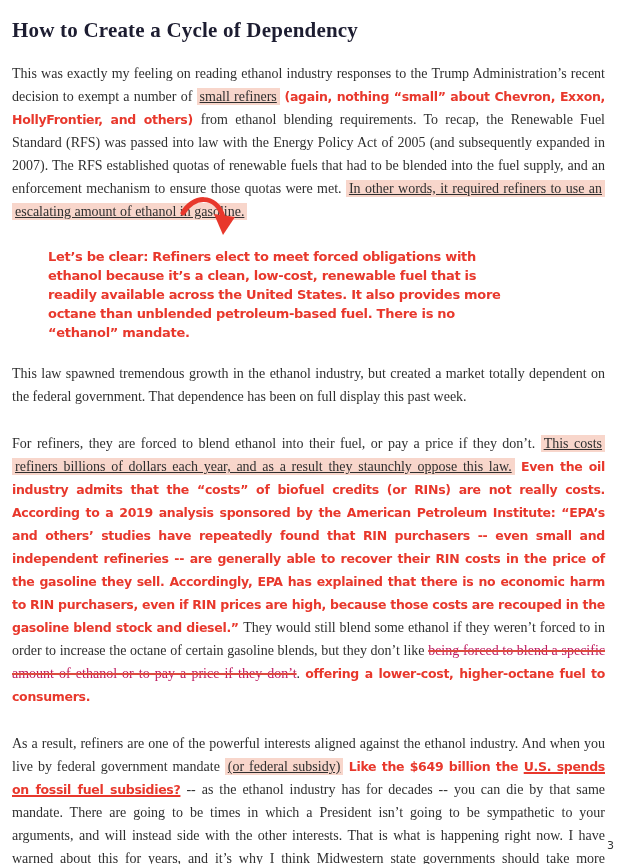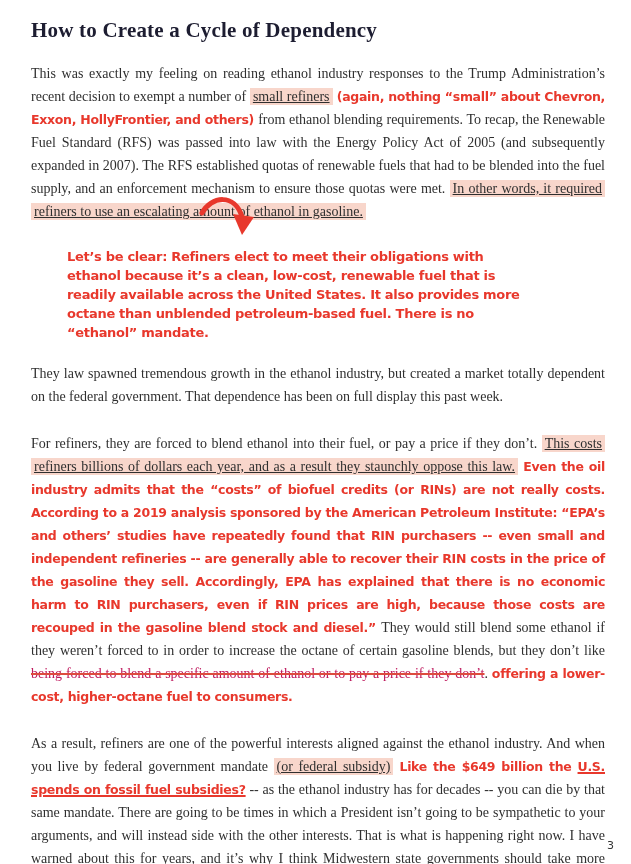--- a/index.html
+++ b/index.html
@@ -7,21 +7,21 @@
     --highlight-pink:#f8d6cb;
     --link-blue:#2f79b8;
     --body-text:#2f2f2f;
   }
   html,body{margin:0;padding:0;background:#ffffff;}
   .page{
     position:relative;
     width:631px;height:864px;
     box-sizing:border-box;
     background:#ffffff;
-    padding:14px 26px 0 31px;
+    padding:14px 26px 0 12px;
     overflow:hidden;
     font-family:"Liberation Serif", serif;
     color:var(--body-text,#2f2f2f);
   }
   .title{
     font-family:"Liberation Serif", serif;
     font-size:21px;
     font-weight:bold;
     color:#1d1d31;
     letter-spacing:.2px;
@@ -94,24 +94,24 @@
 
   <h1 class="title">How to Create a Cycle of Dependency</h1>
 
   <p class="body"><span class="seg-normal">This was exactly my feeling on reading ethanol industry responses to the Trump Administration’s recent decision to exempt a number of </span><span class="seg-hl">small refiners</span><span class="seg-mk"> (again, nothing “small” about Chevron, Exxon, HollyFrontier, and others) </span><span class="seg-normal">from ethanol blending requirements. To recap, the Renewable Fuel Standard (RFS) was passed into law with the Energy Policy Act of 2005 (and subsequently expanded in 2007). The RFS established quotas of renewable fuels that had to be blended into the fuel supply, and an enforcement mechanism to ensure those quotas were met. </span><span class="seg-hl">In other words, it required refiners to use an escalating amount of ethanol in gasoline.</span></p>
 
   <div class="annotation-wrap">
     <svg class="arrow-icon" viewBox="0 0 62 58" xmlns="http://www.w3.org/2000/svg">
       <path d="M5 20 C14 3, 38 0, 45 24" fill="none" stroke="#e8382c" stroke-width="5" stroke-linecap="round"></path>
       <polygon points="36,21 57,24 45,42" fill="#e8382c"></polygon>
     </svg>
-    <div class="annotation">Let’s be clear: Refiners elect to meet their obligations with ethanol because it’s a clean, low-cost, renewable fuel that is readily available across the United States. It also provides more octane than unblended petroleum-based fuel. There is no “ethanol” mandate.</div>
+    <div class="annotation">Let’s be clear: Refiners elect to meet forced obligations with ethanol because it’s a clean, low-cost, renewable fuel that is readily available across the United States. It also provides more octane than unblended petroleum-based fuel. There is no “ethanol” mandate.</div>
   </div>
 
-  <p class="body"><span class="seg-normal">They law spawned tremendous growth in the ethanol industry, but created a market totally dependent on the federal government. That dependence has been on full display this past week.</span></p>
+  <p class="body"><span class="seg-normal">This law spawned tremendous growth in the ethanol industry, but created a market totally dependent on the federal government. That dependence has been on full display this past week.</span></p>
 
   <p class="body"><span class="seg-normal">For refiners, they are forced to blend ethanol into their fuel, or pay a price if they don’t. </span><span class="seg-hl">This costs refiners billions of dollars each year, and as a result they staunchly oppose this law.</span><span class="seg-mk"> Even the oil industry admits that the “costs” of biofuel credits (or RINs) are not really costs. According to a 2019 analysis sponsored by the American Petroleum Institute: “EPA’s and others’ studies have repeatedly found that RIN purchasers -- even small and independent refineries -- are generally able to recover their RIN costs in the price of the gasoline they sell. Accordingly, EPA has explained that there is no economic harm to RIN purchasers, even if RIN prices are high, because those costs are recouped in the gasoline blend stock and diesel.” </span><span class="seg-normal">They would still blend some ethanol if they weren’t forced to in order to increase the octane of certain gasoline blends, but they don’t like </span><span class="seg-strike">being forced to blend a specific amount of ethanol or to pay a price if they don’t</span><span class="seg-normal">. </span><span class="seg-mk">offering a lower-cost, higher-octane fuel to consumers.</span></p>
 
   <p class="body"><span class="seg-normal">As a result, refiners are one of the powerful interests aligned against the ethanol industry. And when you live by federal government mandate </span><span class="seg-hl">(or federal subsidy)</span><span class="seg-mk"> Like the $649 billion the </span><span class="seg-mk seg-mku">U.S. spends on fossil fuel subsidies?</span><span class="seg-normal"> -- as the ethanol industry has for decades -- you can die by that same mandate. There are going to be times in which a President isn’t going to be sympathetic to your arguments, and will instead side with the other interests. That is what is happening right now. I have warned about this for years, and it’s why I think Midwestern state governments should take more aggressive steps to build robust ethanol markets in their area. I have argued this point in a </span></p>
 
   <div class="page-number">3</div>
 
 </div>
 
 </body></html>

